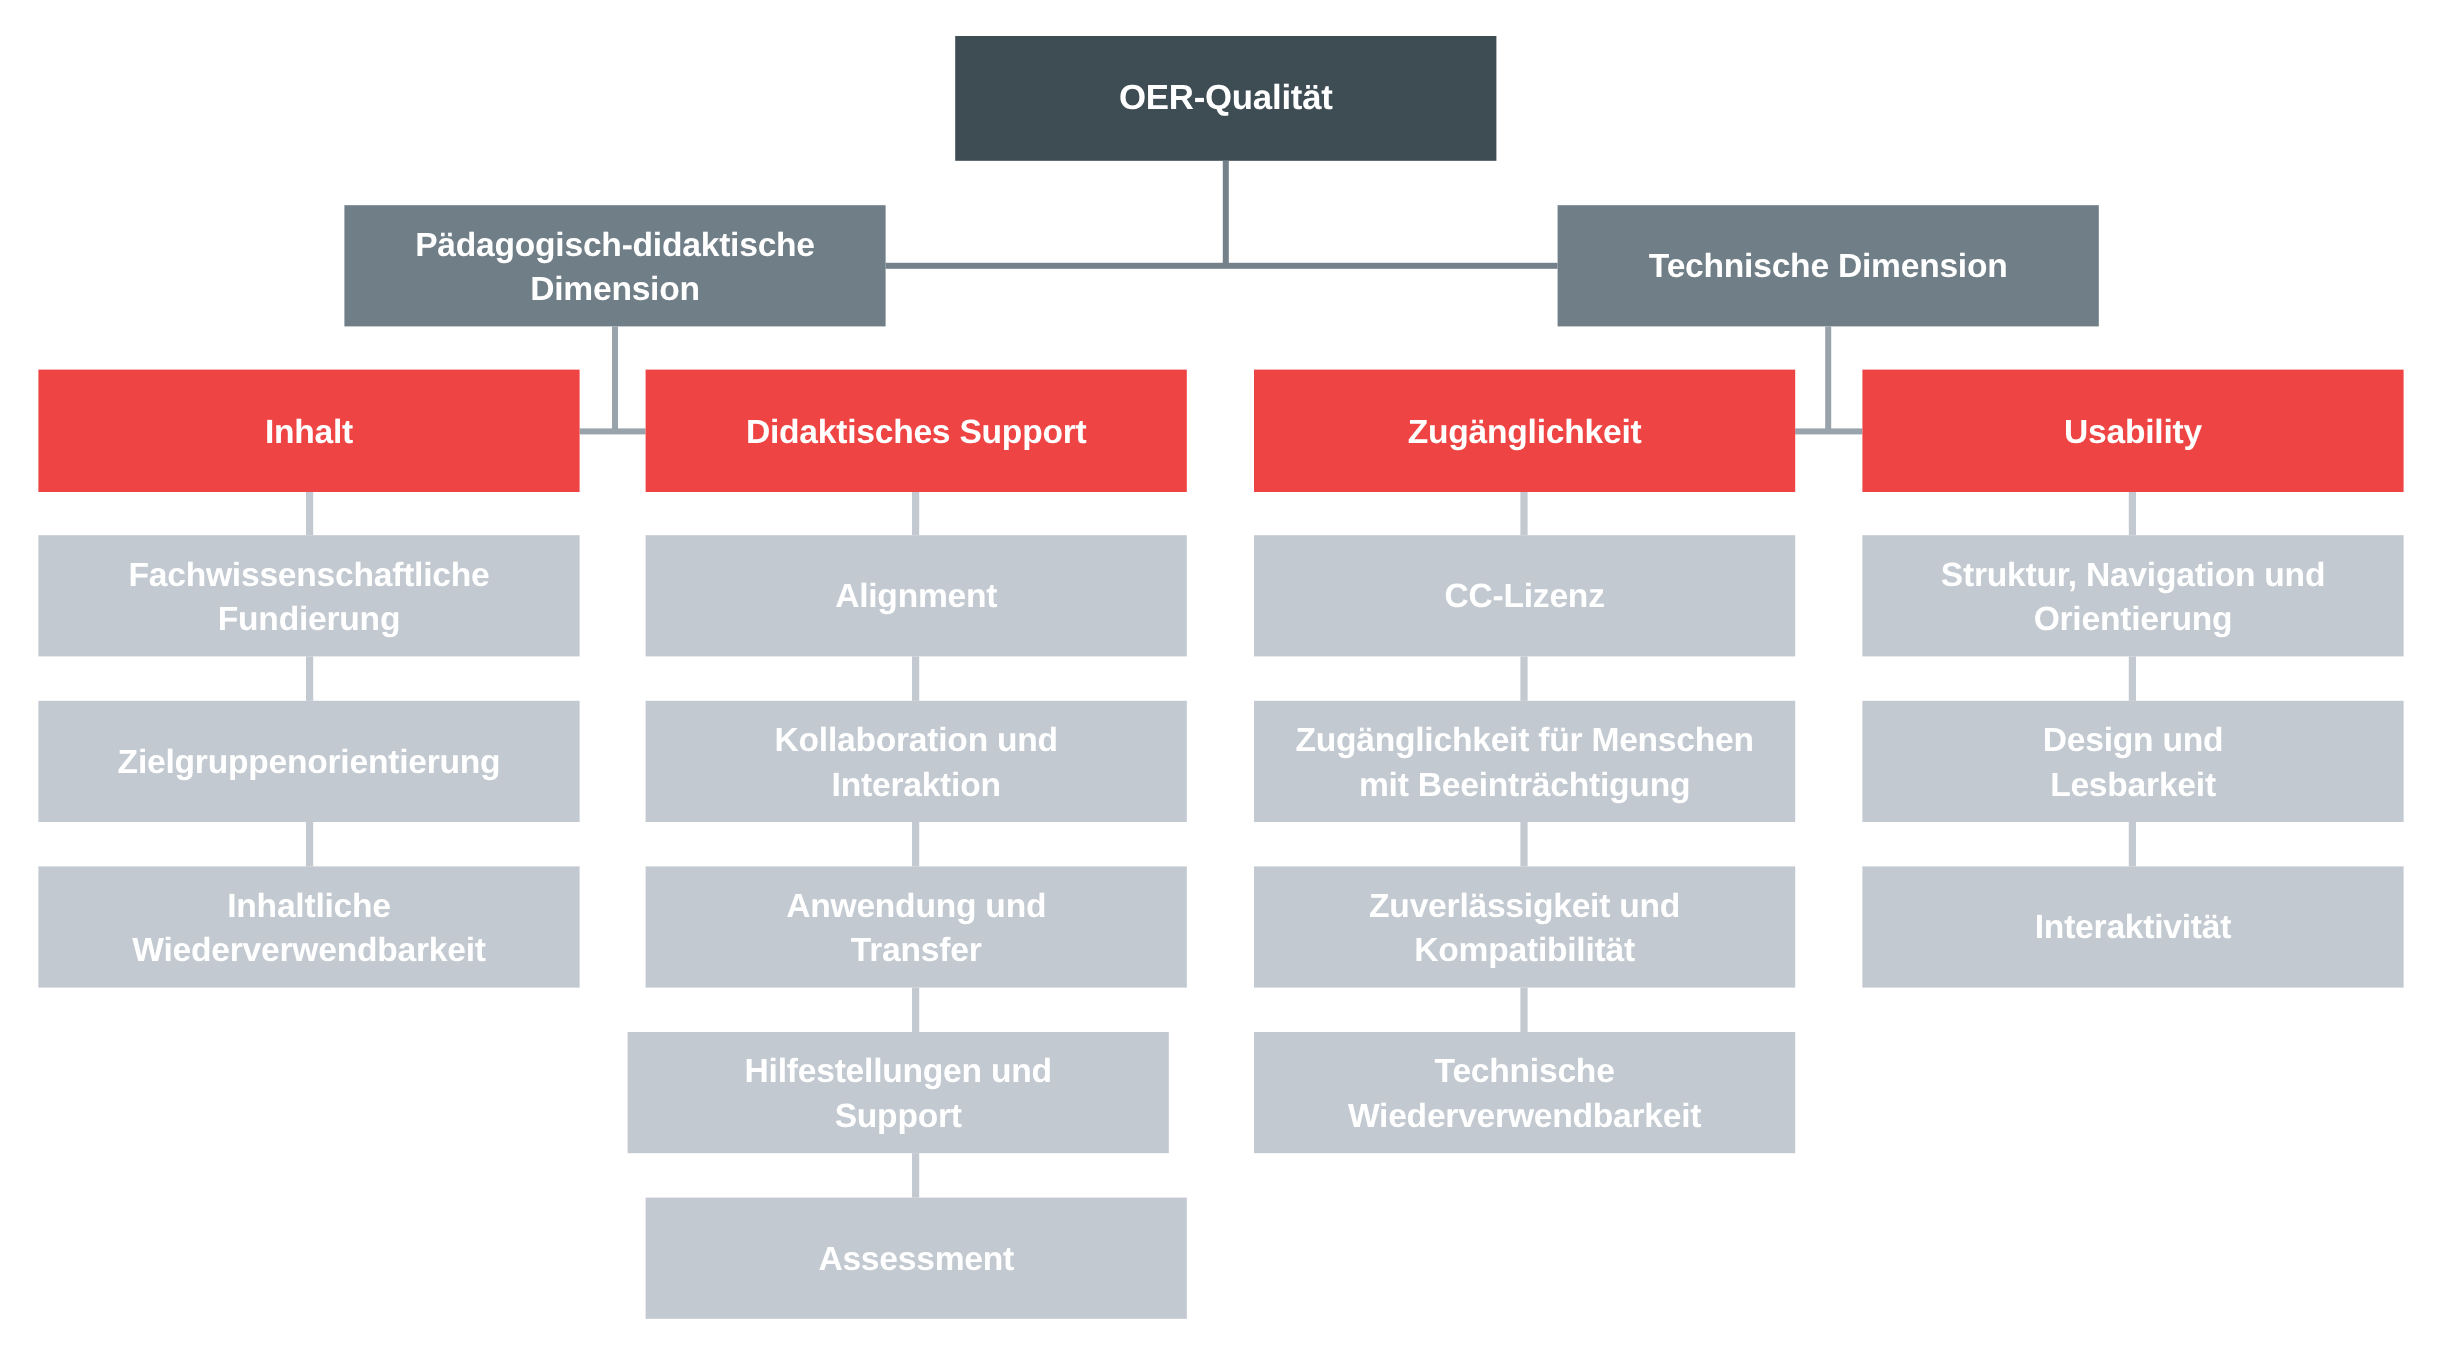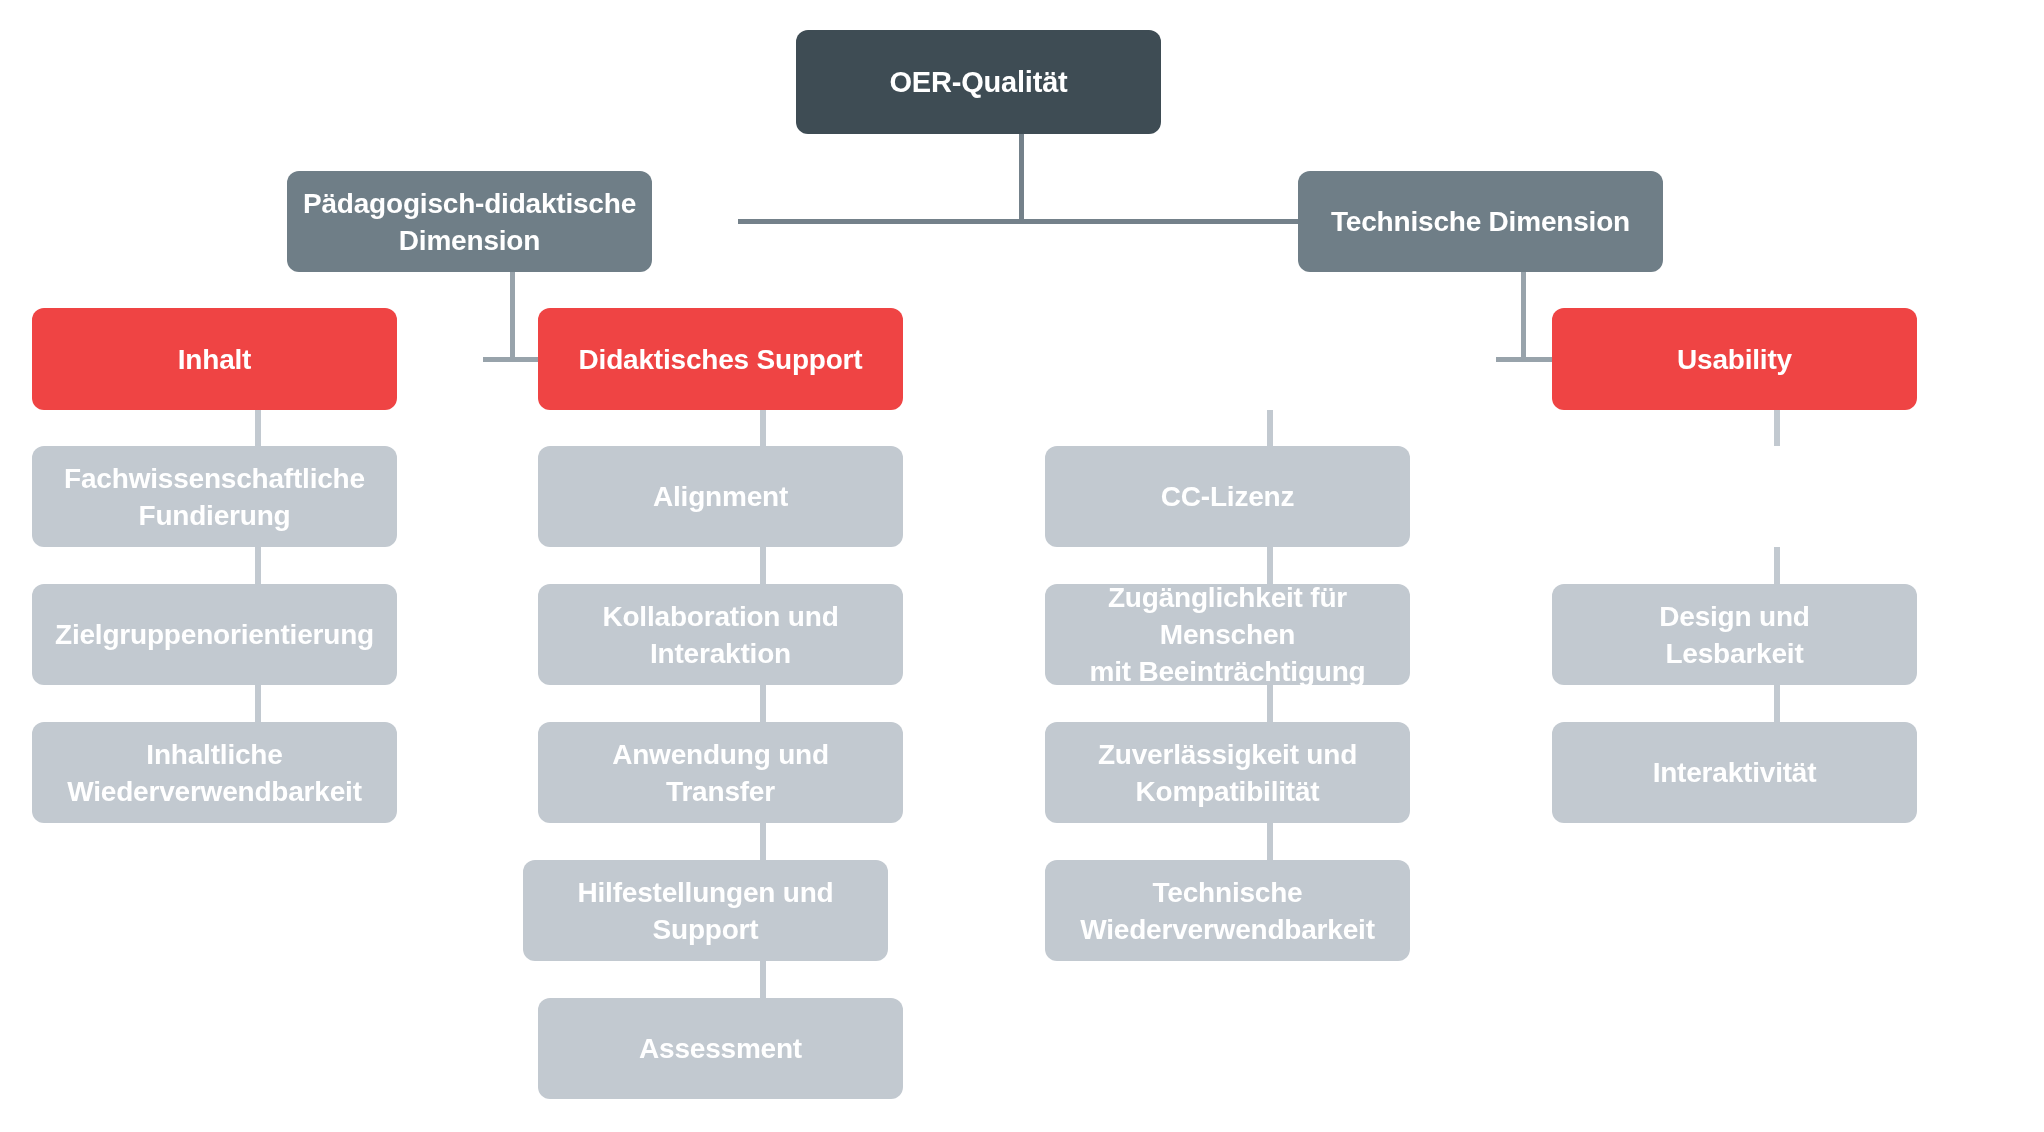--- a/index.html
+++ b/index.html
@@ -5,32 +5,31 @@
   html,body{margin:0;padding:0;background:#ffffff;}
   .canvas{
     position:relative;
     width:2044px;height:1132px;
     background:#ffffff;
     font-family:"Liberation Sans",sans-serif;
     overflow:hidden;
   }
   .node{
     position:absolute;
-    width:365px;
+    width:451px;
     display:flex;align-items:center;justify-content:center;
     text-align:center;
     color:#ffffff;
     font-weight:bold;
     font-size:28px;
     line-height:37px;
     letter-spacing:-0.2px;
     white-space:pre-line;
     box-sizing:border-box;
     padding:16px 10px;
-    border-radius:12px;
   }
   .lvl-root{background:#3e4c54;height:104px;font-size:29px;}
   .lvl-dim{background:#6f7e87;height:101px;}
   .lvl-head{background:#ef4444;height:102px;}
   .lvl-child{background:#c2c9d0;height:101px;}
   .conn{position:absolute;}
   .conn-1{background:#74818a;}
   .conn-2{background:#98a3ab;}
   .conn-3{background:#c2c9d0;}
 </style>
@@ -49,20 +48,21 @@
   <div class="node lvl-dim" style="left:1298px;top:171px">Technische Dimension</div>
 
   <div class="conn conn-2" style="left:510px;top:272px;width:5px;height:86px"></div>
   <div class="conn conn-2" style="left:483px;top:357px;width:55px;height:5px"></div>
 
   <div class="conn conn-2" style="left:1521px;top:272px;width:5px;height:86px"></div>
   <div class="conn conn-2" style="left:1496px;top:357px;width:56px;height:5px"></div>
 
   <div class="node lvl-head" style="left:32px;top:308px">Inhalt</div>
   <div class="node lvl-head" style="left:538px;top:308px">Didaktisches Support</div>
+  <div class="node lvl-head" style="left:1045px;top:308px">Zugänglichkeit</div>
   <div class="node lvl-head" style="left:1552px;top:308px">Usability</div>
 
   <div class="conn conn-3" style="left:255px;top:410px;width:6px;height:36px"></div>
   <div class="conn conn-3" style="left:255px;top:547px;width:6px;height:37px"></div>
   <div class="conn conn-3" style="left:255px;top:685px;width:6px;height:37px"></div>
 
   <div class="node lvl-child" style="left:32px;top:446px">Fachwissenschaftliche
 Fundierung</div>
   <div class="node lvl-child" style="left:32px;top:584px">Zielgruppenorientierung</div>
   <div class="node lvl-child" style="left:32px;top:722px">Inhaltliche
@@ -93,17 +93,19 @@
 Kompatibilität</div>
   <div class="node lvl-child" style="left:1045px;top:584px">Zugänglichkeit für Menschen
 mit Beeinträchtigung</div>
   <div class="node lvl-child" style="left:1045px;top:860px">Technische
 Wiederverwendbarkeit</div>
 
   <div class="conn conn-3" style="left:1774px;top:410px;width:6px;height:36px"></div>
   <div class="conn conn-3" style="left:1774px;top:547px;width:6px;height:37px"></div>
   <div class="conn conn-3" style="left:1774px;top:685px;width:6px;height:37px"></div>
 
+  <div class="node lvl-child" style="left:1552px;top:446px">Struktur, Navigation und
+Orientierung</div>
   <div class="node lvl-child" style="left:1552px;top:584px">Design und
 Lesbarkeit</div>
   <div class="node lvl-child" style="left:1552px;top:722px">Interaktivität</div>
 
 </div>
 
 </body></html>

